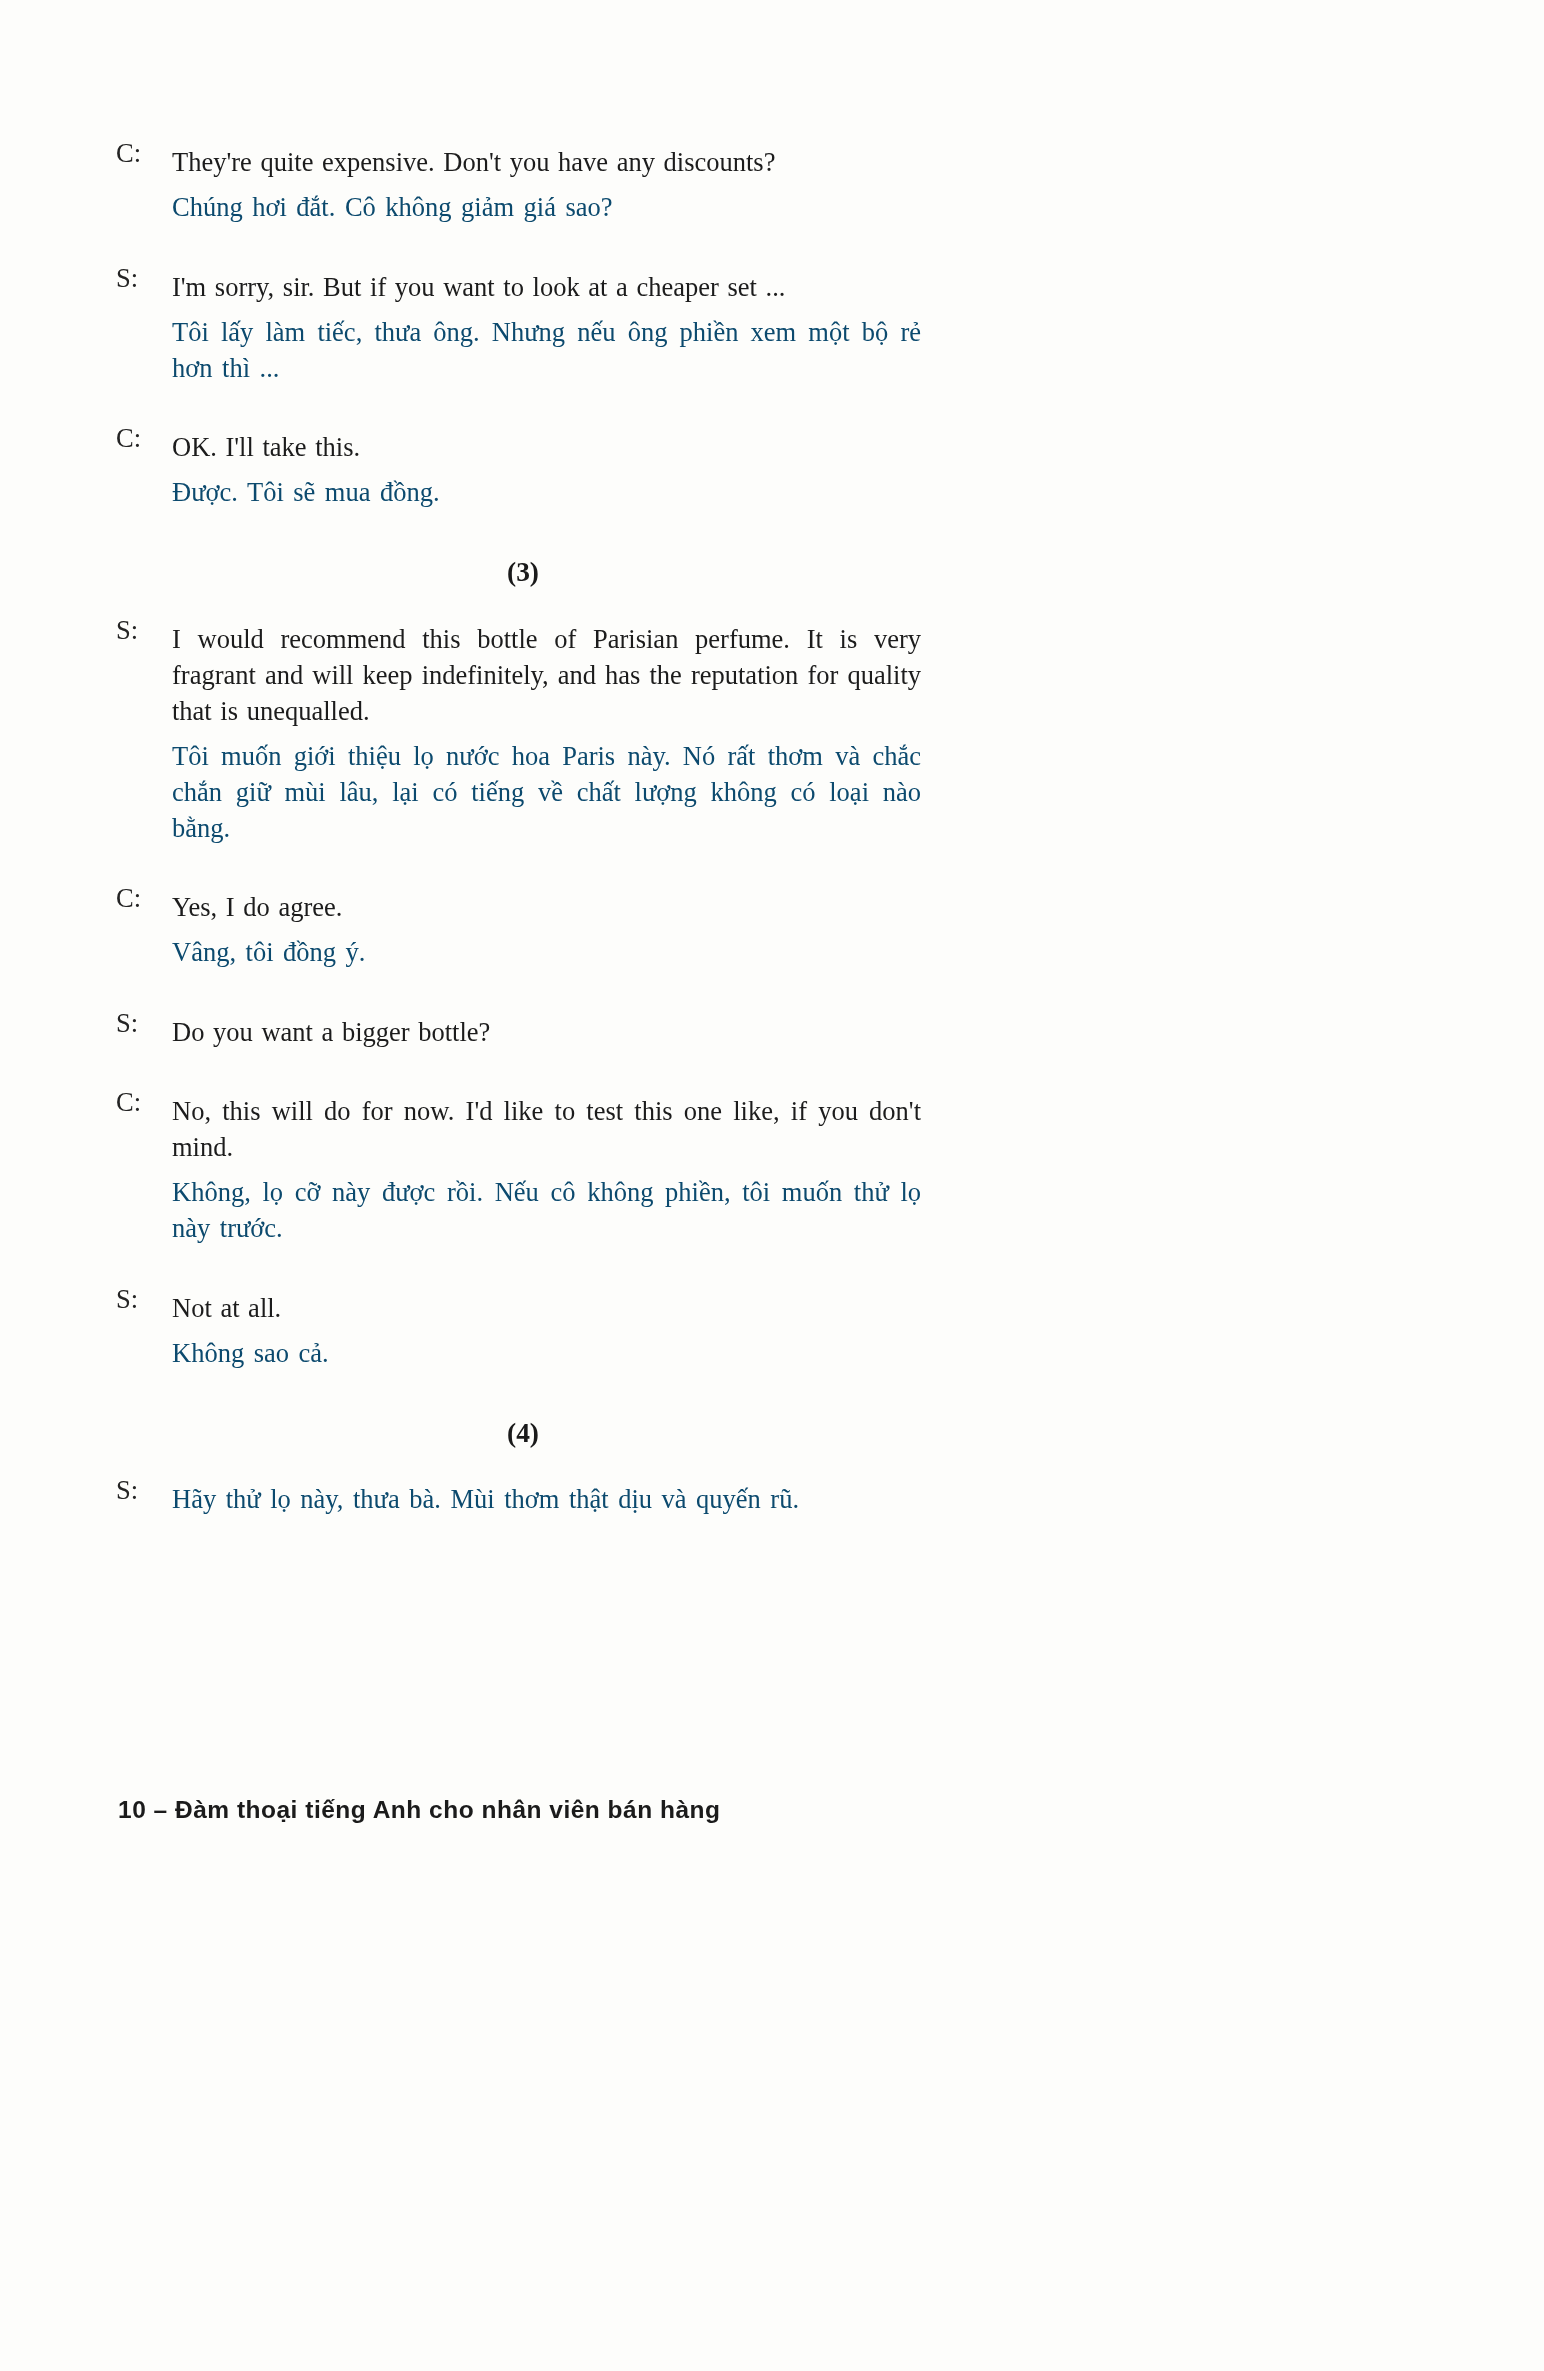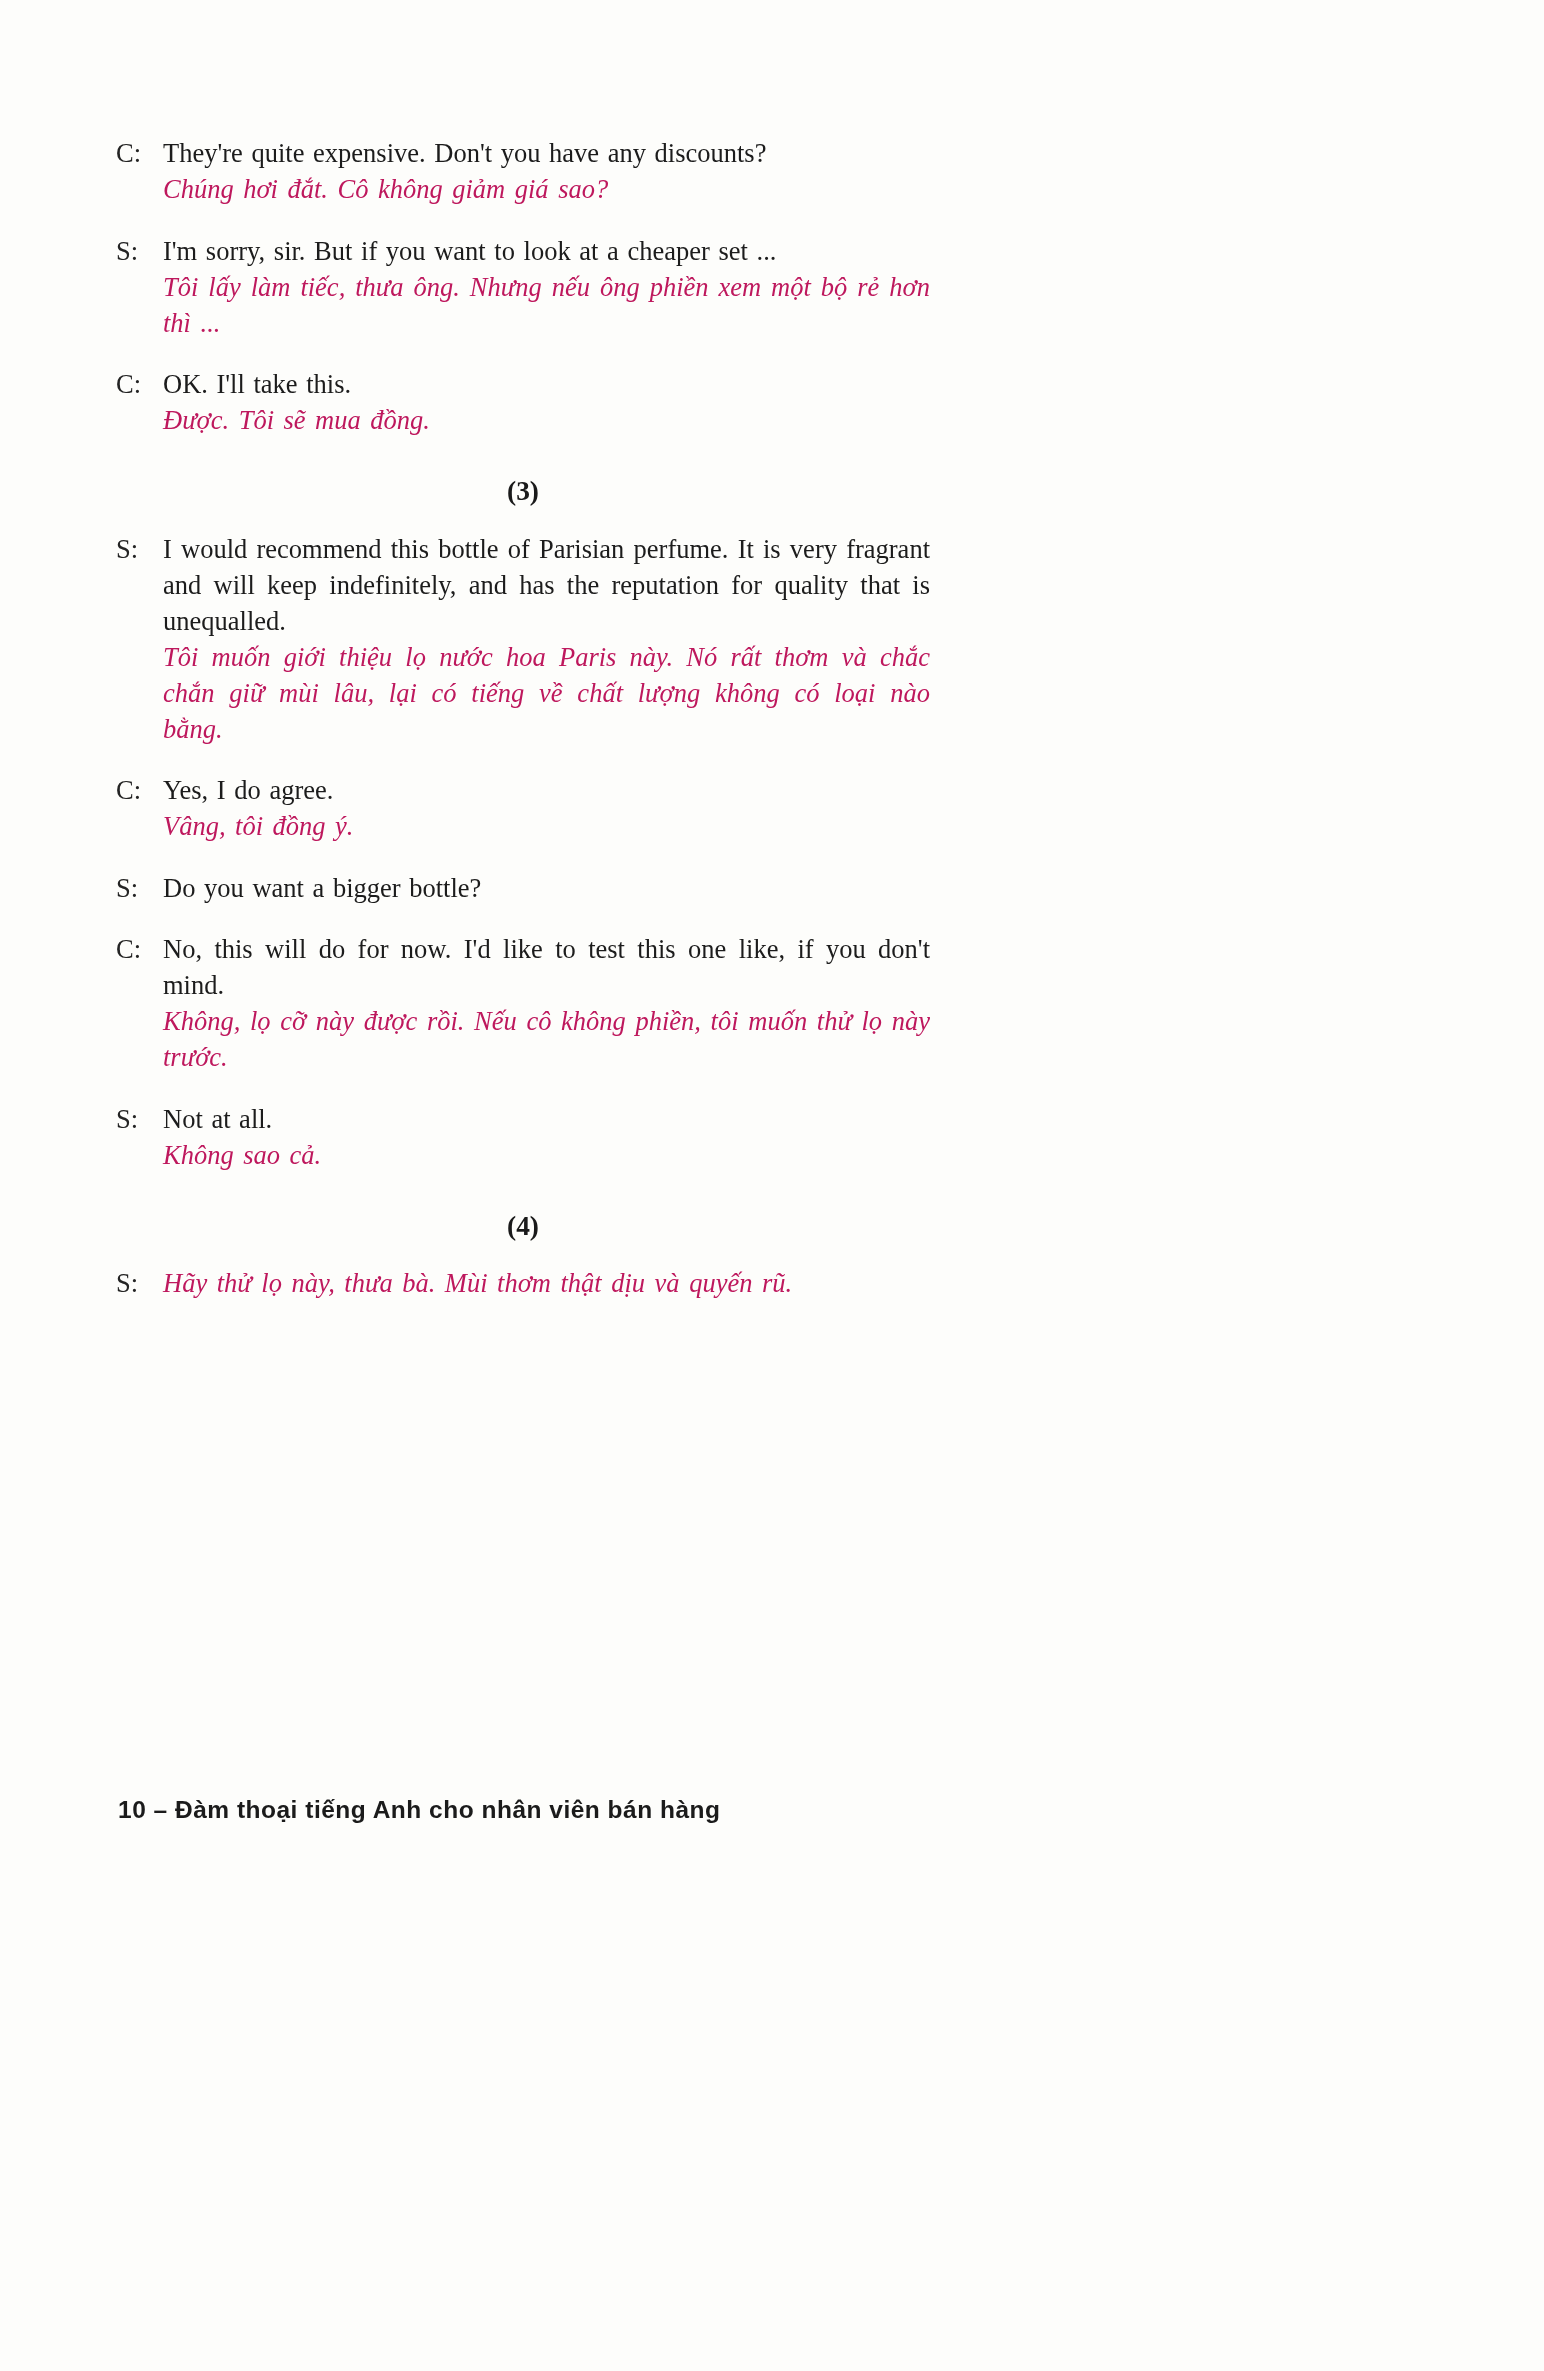--- a/index.html
+++ b/index.html
@@ -33,33 +33,32 @@
     flex-shrink: 0;
     font-size: 26.5px;
     line-height: 36px;
     color: #242424;
   }
   .lines {
     flex: 1;
     min-width: 0;
   }
   .lines p {
-    margin: 0;
+    margin: 9px;
     font-size: 26.5px;
     line-height: 36px;
     text-align: justify;
   }
   .english {
     font-style: normal;
     color: #1c1c1c;
     word-spacing: 2px;
   }
   .vietnamese {
-    font-style: italic;
-    color: #be185d;
+    color: #0c4a6e;
     word-spacing: 2.9px;
   }
   .section-heading {
     width: 814px;
     text-align: center;
     font-weight: bold;
     font-size: 27.4px;
     line-height: 36px;
     margin: 35px 0 21.6px 0;
     color: #1a1a1a;

